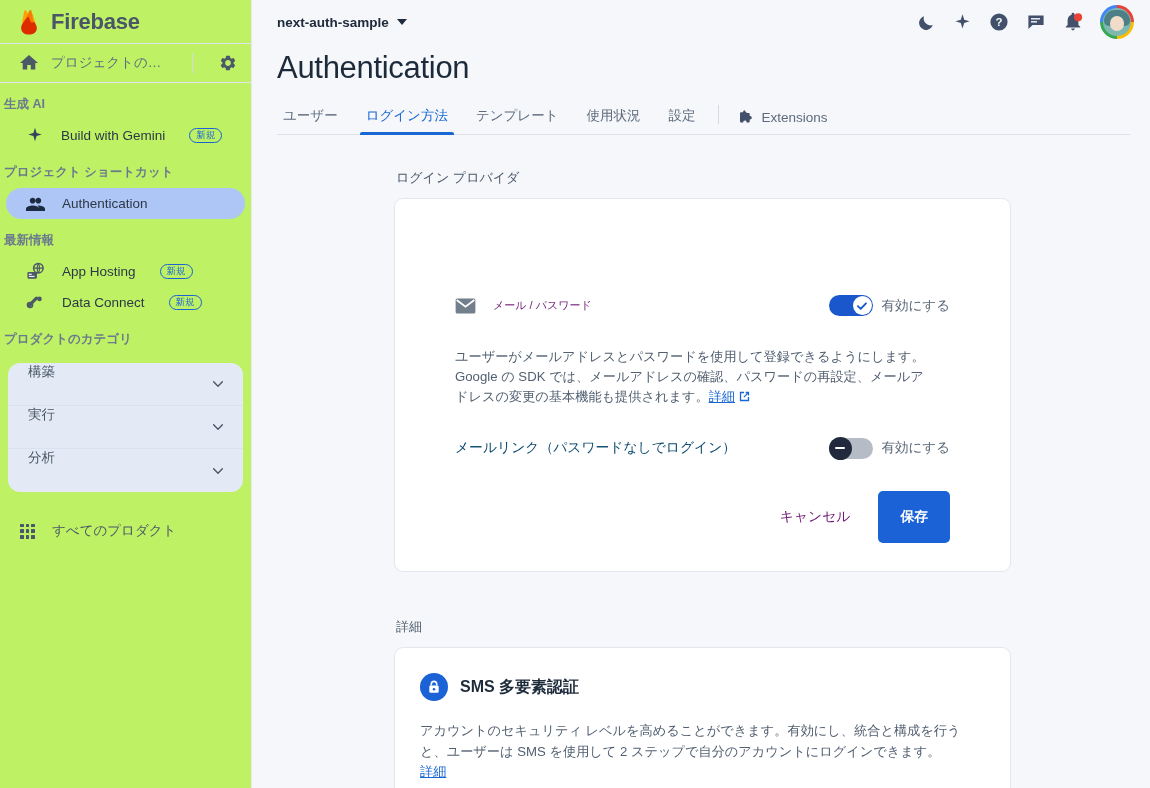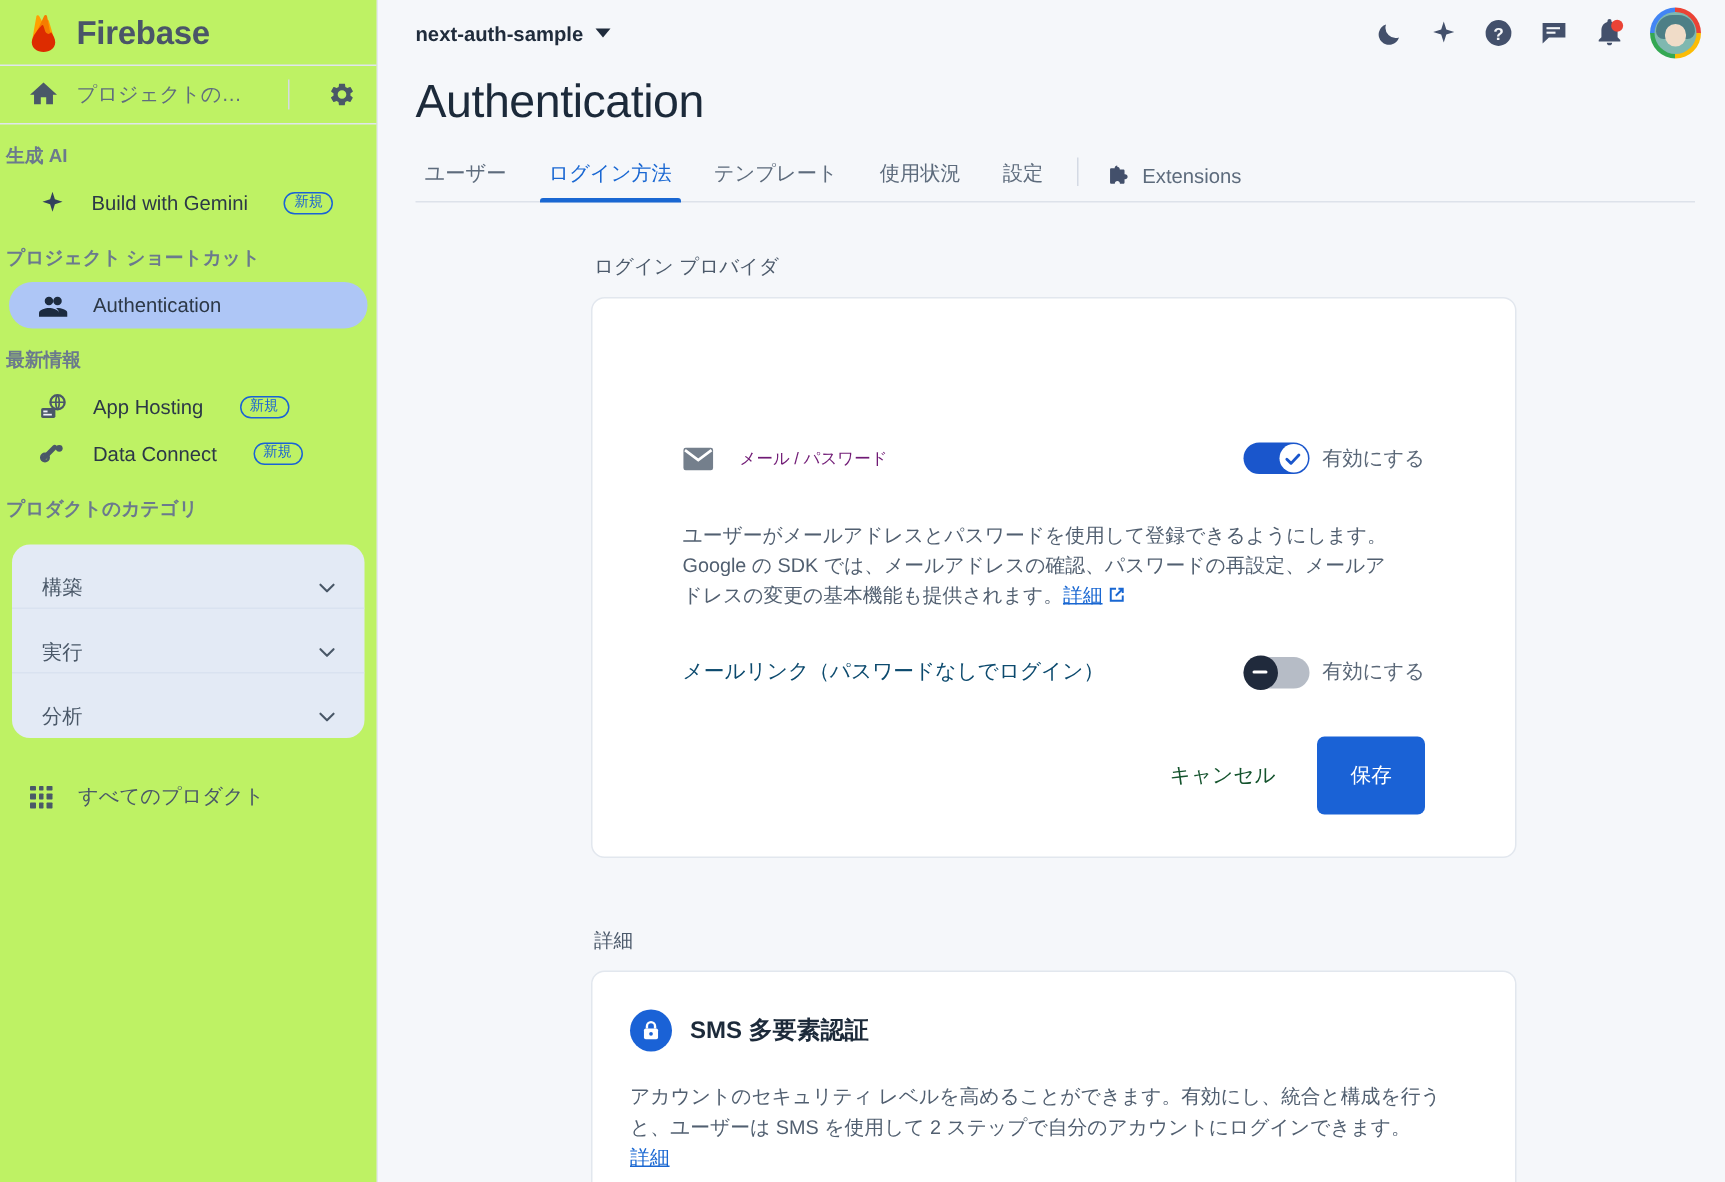--- a/index.html
+++ b/index.html
@@ -60,22 +60,22 @@
     padding: 1px 6px 2px 6px; margin-left: 7px;
     line-height: 1.1;
   }
   .cat-group {
     margin: 8px 8px 0 8px;
     background: #e3eaf5;
     border-radius: 12px;
     overflow: hidden;
   }
   .cat-row {
-    height: 43px; display: flex; align-items: center;
-    padding: 15px 18px 0 20px;
+    height: 43px; display: flex; 
+    padding: 0 18px 0 20px;
     font-size: 13.5px; color: #4a5868;
     border-bottom: 1px solid #d9e2f0;
     cursor: pointer;
   }
   .cat-row:last-child { border-bottom: none; }
   .cat-row .cat-name { flex: 1; }
   .all-prod {
     display: flex; align-items: center; gap: 17px;
     padding-left: 20px; height: 34px;
     margin-top: 22px;
@@ -192,28 +192,28 @@
   .ml-row {
     display: flex; align-items: center; margin-top: 28px;
   }
   .ml-name { font-size: 13.8px; color: #0c4a6e; flex: 1; }
 
   .actions {
     display: flex; align-items: center; justify-content: flex-end;
     gap: 14px; margin-top: 32px;
   }
   .btn-text {
-    font-size: 13.8px; color: #14532d; background: none; border: none;
+    font-size: 13.8px; color: #701a75; background: none; border: none;
     padding: 9px 14px; border-radius: 5px; cursor: pointer;
     font-family: inherit;
   }
   .btn-primary {
     font-size: 13.8px; color: #fff; background: #1a62d6;
     border: none; padding: 17px 22px; border-radius: 5px; cursor: pointer;
-    font-family: inherit; font-weight: 400;
+    font-family: inherit; font-weight: 700;
   }
 
   .col-head2 { font-size: 13px; color: #4c5a6b; margin: 46px 0 11px 2px; }
   .card-sms { padding: 25px 25px 24px 25px; }
   .sms-head { display: flex; align-items: center; gap: 12px; }
   .lock-circle {
     width: 28px; height: 28px; border-radius: 50%;
     background: #1a62d6; display: flex; align-items: center; justify-content: center;
     flex-shrink: 0;
   }

